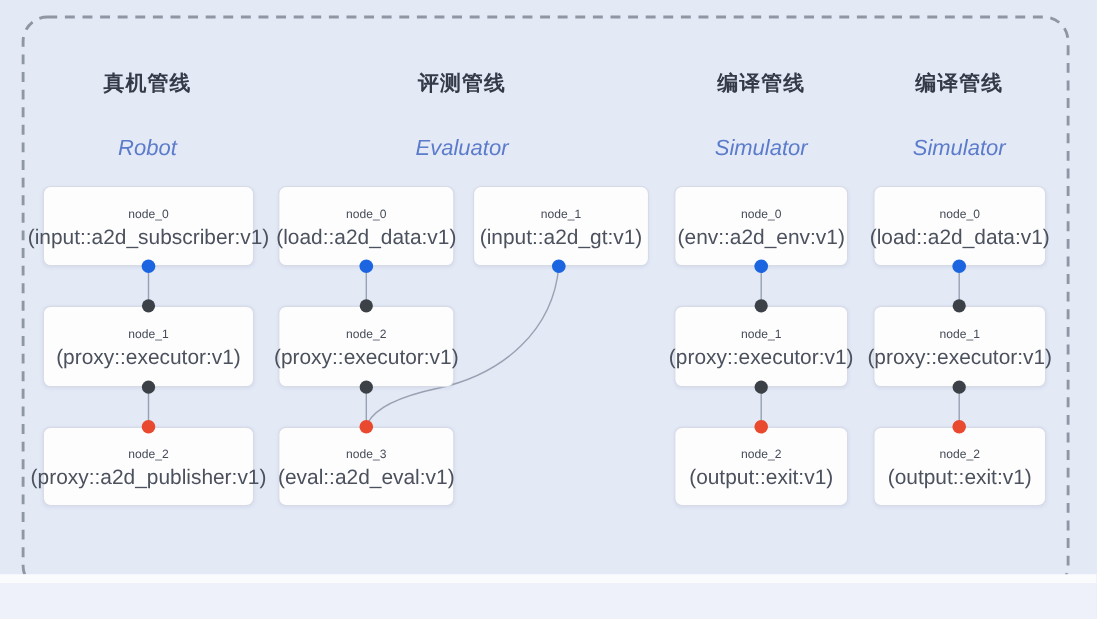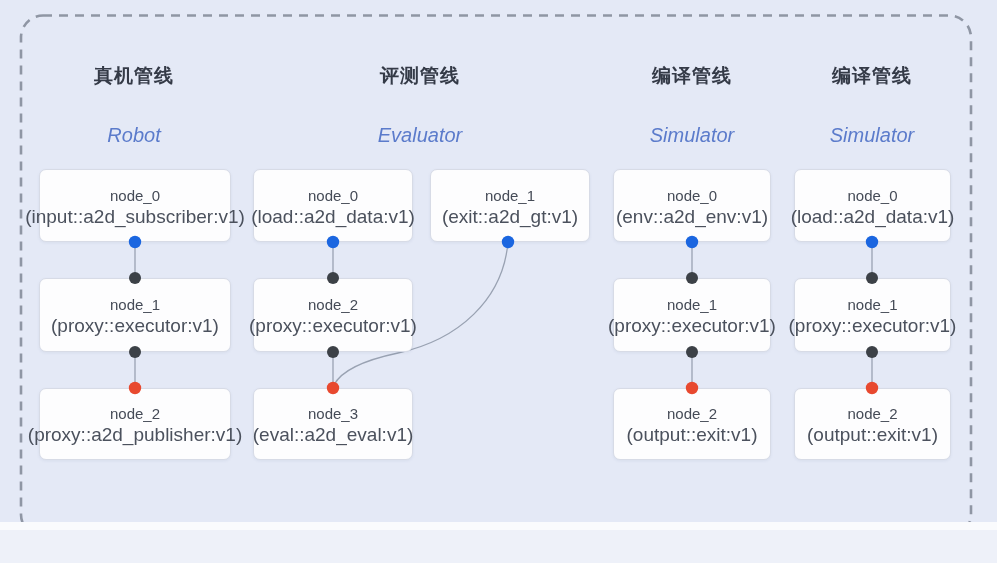--- a/index.html
+++ b/index.html
@@ -34,21 +34,21 @@
     position:absolute;
     background:#fdfdfe;
     border:1px solid #d7dbe6;
     border-radius:7px;
     box-shadow:0 1px 3px rgba(70,90,130,0.08);
     display:flex;flex-direction:column;align-items:center;justify-content:center;
     text-align:center;
     box-sizing:border-box;
   }
   .node-name{
-    font-size:15px;color:#454b57;line-height:21px;white-space:nowrap;
+    font-size:11px;color:#454b57;line-height:21px;white-space:nowrap;
   }
   .node-type{
     font-size:19px;color:#4b515d;line-height:21px;white-space:nowrap;
   }
   .r1{top:169px;height:73px;}
   .r2{top:278px;height:74px;}
   .r3{top:388px;height:72px;}
 </style>
 </head>
 <body>
@@ -91,21 +91,21 @@
 
   <div>
     <div class="cn-title" style="left:420px">评测管线</div>
     <div class="en-title" style="left:420px">Evaluator</div>
     <div class="node-card r1" style="left:253px;width:160px">
       <div class="node-name">node_0</div>
       <div class="node-type">(load::a2d_data:v1)</div>
     </div>
     <div class="node-card r1" style="left:430px;width:160px">
       <div class="node-name">node_1</div>
-      <div class="node-type">(exit::a2d_gt:v1)</div>
+      <div class="node-type">(input::a2d_gt:v1)</div>
     </div>
     <div class="node-card r2" style="left:253px;width:160px">
       <div class="node-name">node_2</div>
       <div class="node-type">(proxy::executor:v1)</div>
     </div>
     <div class="node-card r3" style="left:253px;width:160px">
       <div class="node-name">node_3</div>
       <div class="node-type">(eval::a2d_eval:v1)</div>
     </div>
   </div>

